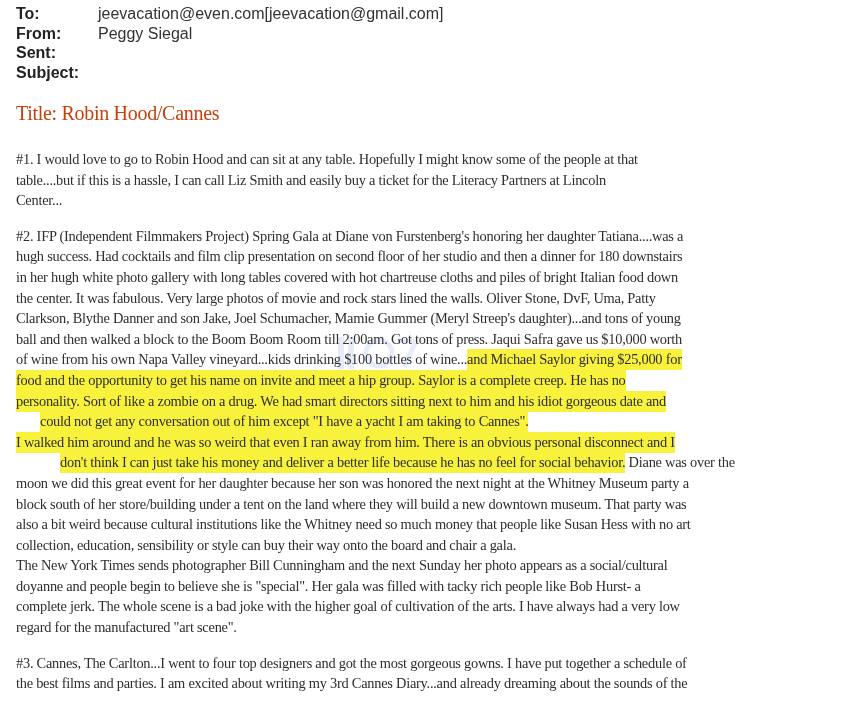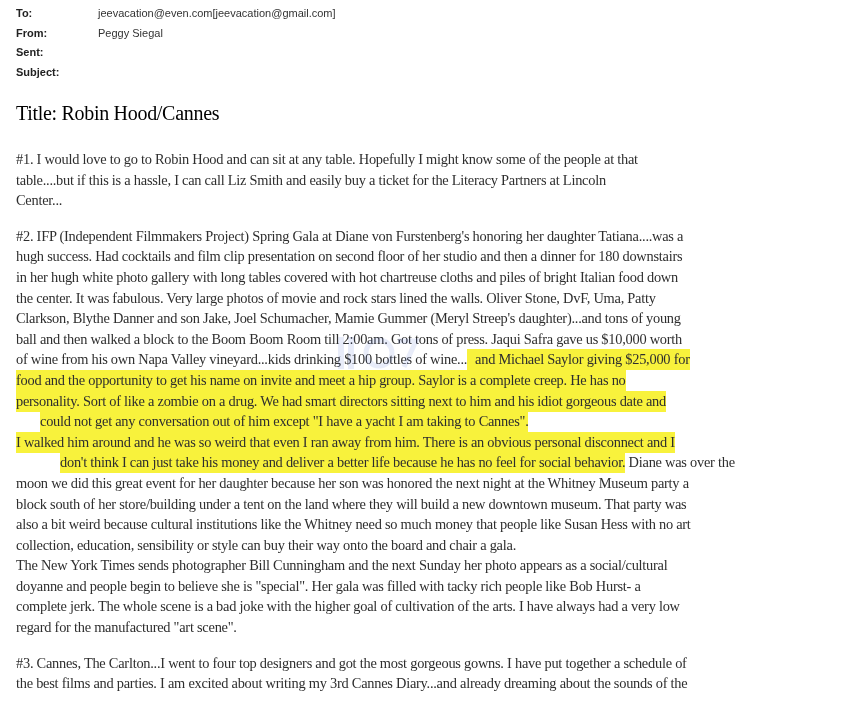--- a/index.html
+++ b/index.html
@@ -1,21 +1,21 @@
 <!DOCTYPE html>
 <html><head>
 <meta charset="utf-8">
 <style>
   html, body { margin: 0; padding: 0; background: #ffffff; }
   body { width: 844px; height: 711px; overflow: hidden; position: relative; color: #2b2b2b; }
-  .hdr { position: absolute; left: 16px; top: 4px; font-family: "Liberation Sans", sans-serif; font-size: 11px; line-height: 19.5px; }
+  .hdr { position: absolute; left: 16px; top: 4px; font-family: "Liberation Sans", sans-serif; font-size: 16px; line-height: 19.5px; }
   .hdr-row { display: flex; }
   .hdr-label { width: 82px; font-weight: bold; color: #222; }
   .hdr-value { color: #333; }
-  .title { position: absolute; left: 16px; top: 102px; font-family: "Liberation Serif", serif; font-size: 20px; color: #000000; letter-spacing: -0.3px; }
+  .title { position: absolute; left: 16px; top: 102px; font-family: "Liberation Serif", serif; font-size: 20px; color: #c2410c; letter-spacing: -0.3px; }
   .body { position: absolute; left: 16px; top: 149px; width: 822px; font-family: "Liberation Serif", serif; font-size: 14.4px; line-height: 20.6px; color: #2e2e2e; letter-spacing: -0.25px; }
   .line { white-space: nowrap; height: 20.6px; }
   .para { margin-bottom: 15px; }
   .hl { background: #f8f23c; padding: 2px 0 3px 0; }
   .watermark { position: absolute; left: 334px; top: 333px; width: 90px; height: 40px; opacity: 0.12; pointer-events: none; }
 </style>
 </head>
 <body>
 
 <div class="hdr">
@@ -43,21 +43,21 @@
       <div class="line"><span>table....but if this is a hassle, I can call Liz Smith and easily buy a ticket for the Literacy Partners at Lincoln</span></div>
       <div class="line"><span>Center...</span></div>
     </div>
     <div class="para">
       <div class="line"><span>#2. IFP (Independent Filmmakers Project) Spring Gala at Diane von Furstenberg's honoring her daughter Tatiana....was a</span></div>
       <div class="line"><span>hugh success.  Had cocktails and film clip presentation on second floor of her studio and then a dinner for 180 downstairs</span></div>
       <div class="line"><span>in her hugh white photo gallery with long tables covered with hot chartreuse cloths and piles of bright Italian food down</span></div>
       <div class="line"><span>the center.  It was fabulous. Very large photos of movie and rock stars lined the walls.  Oliver Stone, DvF, Uma, Patty</span></div>
       <div class="line"><span>Clarkson, Blythe Danner and son Jake, Joel Schumacher, Mamie Gummer (Meryl Streep's daughter)...and tons of young</span></div>
       <div class="line"><span>ball and then  walked a block to the Boom Boom Room till 2:00am. Got tons of press. Jaqui Safra gave us $10,000 worth</span></div>
-      <div class="line"><span>of wine from his own Napa Valley vineyard...kids drinking $100 bottles of wine...</span><span class="hl" style="background: rgb(248, 242, 60); padding-left: 8px;">and Michael Saylor giving $25,000 for</span></div>
+      <div class="line"><span>of wine from his own Napa Valley vineyard...kids drinking $100 bottles of wine...</span><span class="hl" style="background: rgb(248, 242, 60);">and Michael Saylor giving $25,000 for</span></div>
       <div class="line"><span class="hl" style="background: rgb(248, 242, 60);">food and the opportunity to get his name on invite and meet a hip group. Saylor is a complete creep.  He has no</span></div>
       <div class="line"><span class="hl" style="background: rgb(248, 242, 60);">personality.  Sort of like a zombie on a drug. We had smart directors sitting next to him and his idiot gorgeous date and</span></div>
       <div class="line"><span class="hl" style="background: rgb(248, 242, 60); margin-left: 24px;">could not get any conversation out of him except "I have a yacht I am taking to Cannes".</span></div>
       <div class="line"><span class="hl" style="background: rgb(248, 242, 60);">I walked him around and he was so weird that even I ran away from him.  There is an obvious personal disconnect and I</span></div>
       <div class="line"><span class="hl" style="background: rgb(248, 242, 60); margin-left: 44px;">don't think I can just take his money and deliver a better life because he has no feel for social behavior.</span><span>  Diane was over the</span></div>
       <div class="line"><span>moon we did this great event for her daughter because her son was honored the next night at the Whitney Museum party a</span></div>
       <div class="line"><span>block south of her store/building under a tent on the land where they will build a new downtown museum.  That party was</span></div>
       <div class="line"><span>also a bit weird because cultural institutions like the Whitney need so much money that people like Susan Hess with no art</span></div>
       <div class="line"><span>collection, education, sensibility or style can buy their way onto the board and chair a gala.</span></div>
       <div class="line"><span>The New York Times sends photographer Bill Cunningham and the next Sunday her photo appears as a social/cultural</span></div>

